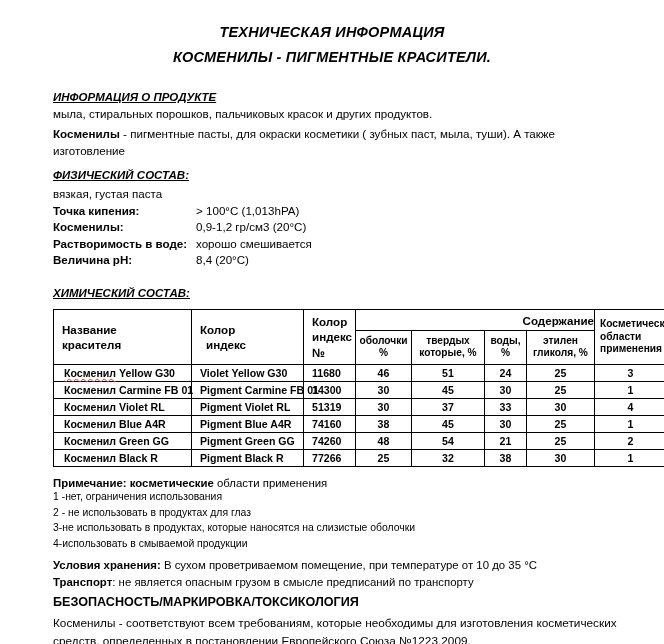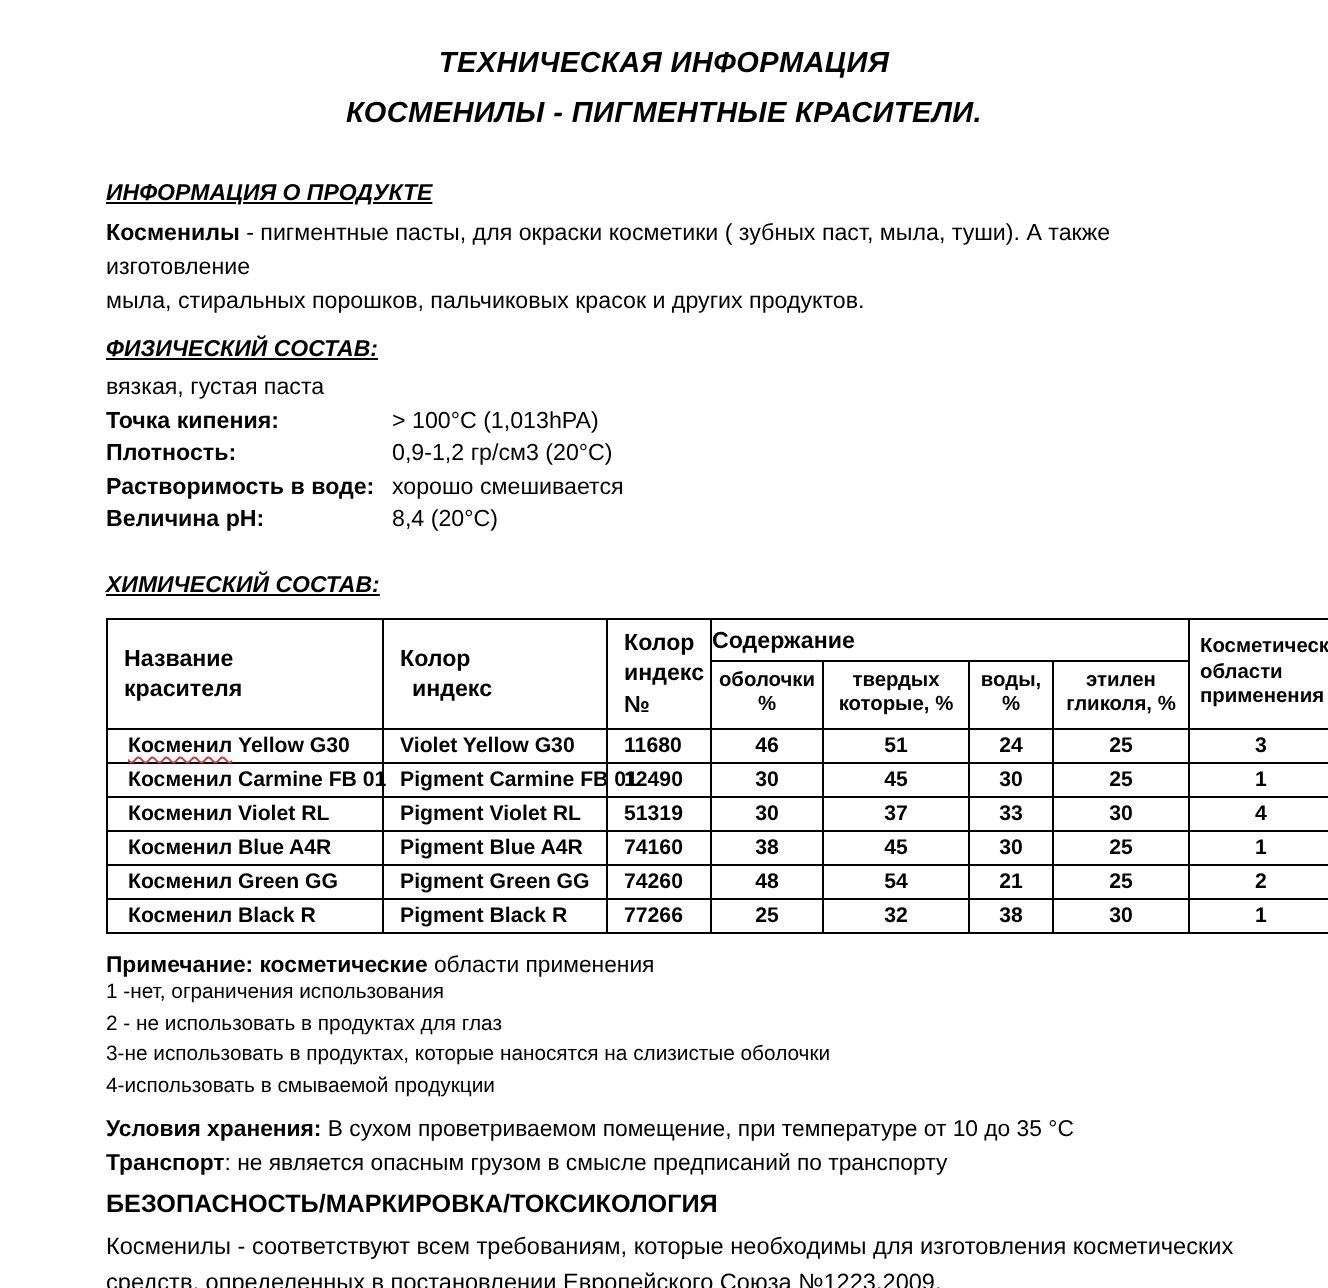--- a/index.html
+++ b/index.html
@@ -83,21 +83,21 @@
     font-size: 11.6px;
     font-weight: normal;
     text-align: left;
     padding: 4px 0 4px 8px !important;
     vertical-align: top;
     line-height: 15.5px;
   }
   .hdr-soderzhanie {
     font-size: 11.6px;
     font-weight: normal;
-    text-align: left;
+    text-align: right;
     padding: 3px 0 2px 0 !important;
   }
   .hdr-sub {
     font-size: 10.2px;
     font-weight: bold;
     text-align: center;
     line-height: 12.5px;
     padding: 2px 1px 3px 1px !important;
     vertical-align: top;
     overflow: hidden;
@@ -188,41 +188,41 @@
 
   <div class="doc-title">
     <span class="line1">ТЕХНИЧЕСКАЯ ИНФОРМАЦИЯ</span>
     <span class="line2">КОСМЕНИЛЫ - ПИГМЕНТНЫЕ КРАСИТЕЛИ.</span>
   </div>
 
   <div class="body-block" style="margin-top:22px;">
 
     <div>
       <div class="sec-head">ИНФОРМАЦИЯ О ПРОДУКТЕ</div>
+      <div class="para">мыла, стиральных  порошков, пальчиковых  красок  и других  продуктов.</div>
       <div class="para" style="margin-top:3px;">
         <span class="b">Косменилы</span><span> - пигментные  пасты, для окраски косметики ( зубных  паст, мыла,  туши). А также изготовление</span>
       </div>
-      <div class="para">мыла, стиральных  порошков, пальчиковых  красок  и других  продуктов.</div>
     </div>
 
     <div style="margin-top:6px;">
       <div class="sec-head">ФИЗИЧЕСКИЙ СОСТАВ:</div>
       <div class="props">
 
         <div class="prop-row">
           <div class="prop-value">вязкая, густая паста</div>
         </div>
 
         <div class="prop-row">
           <div class="prop-label">Точка кипения:</div>
           <div class="prop-value">&gt; 100°C (1,013hPA)</div>
         </div>
 
         <div class="prop-row">
-          <div class="prop-label">Плотность:</div>
+          <div class="prop-label">Косменилы:</div>
           <div class="prop-value">0,9-1,2 гр/см3 (20°C)</div>
         </div>
 
         <div class="prop-row">
           <div class="prop-label">Растворимость в воде:</div>
           <div class="prop-value">хорошо смешивается</div>
         </div>
 
         <div class="prop-row">
           <div class="prop-label">Величина pH:</div>
@@ -296,21 +296,21 @@
             <td class="cell-idx">11680</td>
             <td class="cell-num">46</td>
             <td class="cell-num">51</td>
             <td class="cell-num">24</td>
             <td class="cell-num">25</td>
             <td class="cell-cosm">3</td>
           </tr>
           <tr>
             <td class="cell-name">Косменил  Carmine FB 01</td>
             <td class="cell-idx">Pigment Carmine FB 01</td>
-            <td class="cell-idx">12490</td>
+            <td class="cell-idx">14300</td>
             <td class="cell-num">30</td>
             <td class="cell-num">45</td>
             <td class="cell-num">30</td>
             <td class="cell-num">25</td>
             <td class="cell-cosm">1</td>
           </tr>
           <tr>
             <td class="cell-name">Косменил   Violet RL</td>
             <td class="cell-idx">Pigment  Violet RL</td>
             <td class="cell-idx">51319</td>

